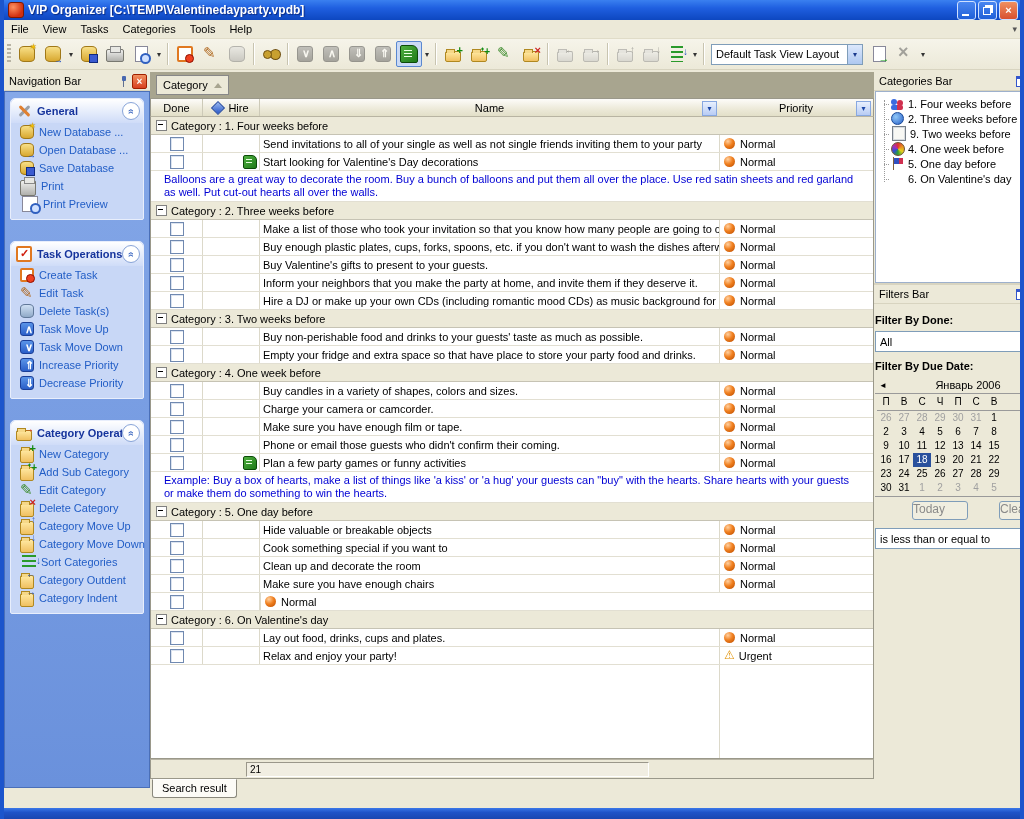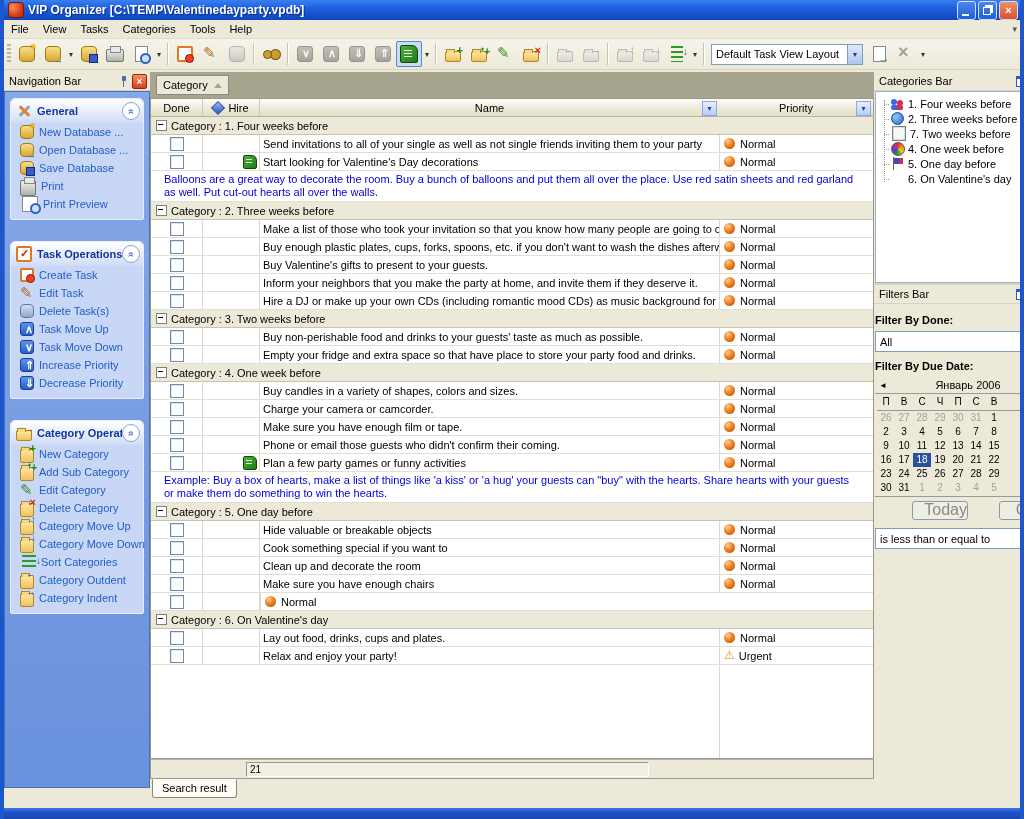--- a/index.html
+++ b/index.html
@@ -183,21 +183,21 @@
   .cal-title .arr{width:16px;text-align:center;font-size:8px;color:#000;}
   .cal-title .m{flex:1;text-align:center;font-size:11px;}
   .cal-grid{padding:1px 2px;}
   .cal-row{display:flex;height:14px;}
   .cal-cell{width:18px;text-align:center;font-size:10px;line-height:14px;color:#000;}
   .cal-row.hdr{border-bottom:1px solid #9a9a9a;height:15px;}
   .cal-cell.muted{color:#a0a0a0;}
   .cal-cell.sel{background:#29509c;color:#fff;}
   .cal-foot{border-top:1px solid #9a9a9a;display:flex;justify-content:space-around;padding:4px 6px 2px;}
   .calbtn{width:54px;height:17px;background:#f0eee0;border:1px solid #7f9db9;border-radius:3px;color:#8a8a8a;
-    font-size:16px;text-align:right;line-height:15px;margin-left:31px;}
+    font-size:12px;text-align:left;line-height:15px;margin-left:31px;}
   
   .bottomstrip{height:8px;flex:0 0 8px;background:#ece9d8;}
   .bluebar{height:11px;flex:0 0 11px;background:linear-gradient(180deg,#3a77e8,#1f53c8 40%,#1a46b0);}
 </style>
 </head>
 <body>
 
 <div class="win">
   <div class="titlebar">
     <div class="appicon"></div>
@@ -743,21 +743,21 @@
           <div class="titem">
             <span class="gi ic-cat-people"></span>
             <span>1. Four weeks before</span>
           </div>
           <div class="titem">
             <span class="gi ic-cat-globe"></span>
             <span>2. Three weeks before</span>
           </div>
           <div class="titem">
             <span class="gi ic-cat-clipboard"></span>
-            <span>7. Two weeks before</span>
+            <span>9. Two weeks before</span>
           </div>
           <div class="titem">
             <span class="gi ic-cat-palette"></span>
             <span>4. One week before</span>
           </div>
           <div class="titem">
             <span class="gi ic-cat-flag"></span>
             <span>5. One day before</span>
           </div>
           <div class="titem">

